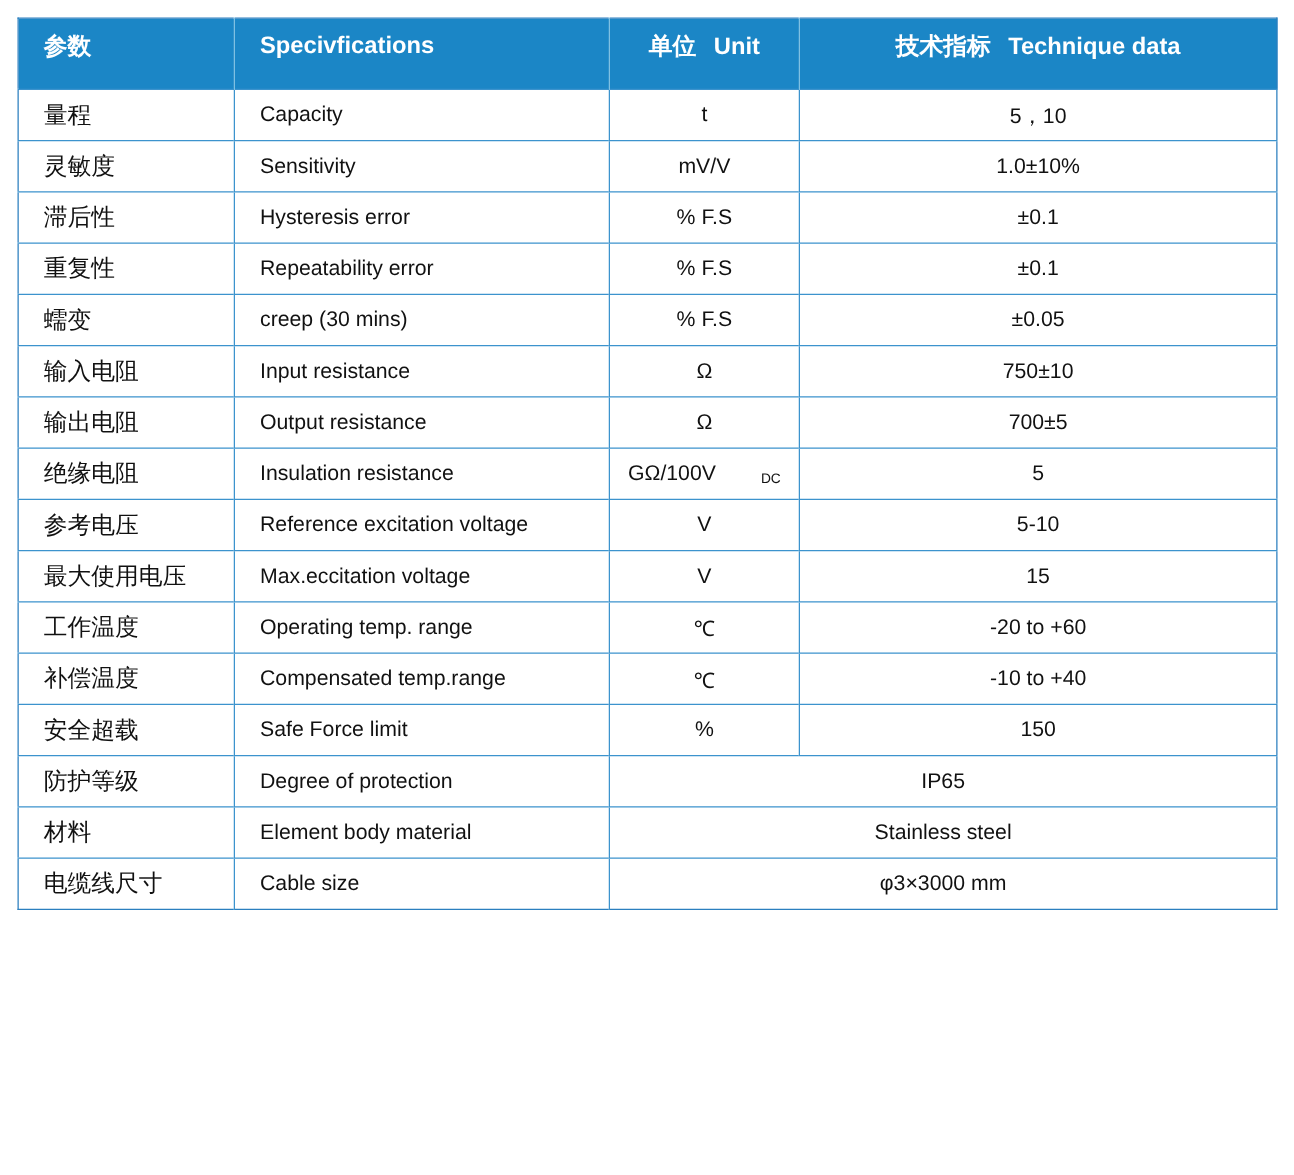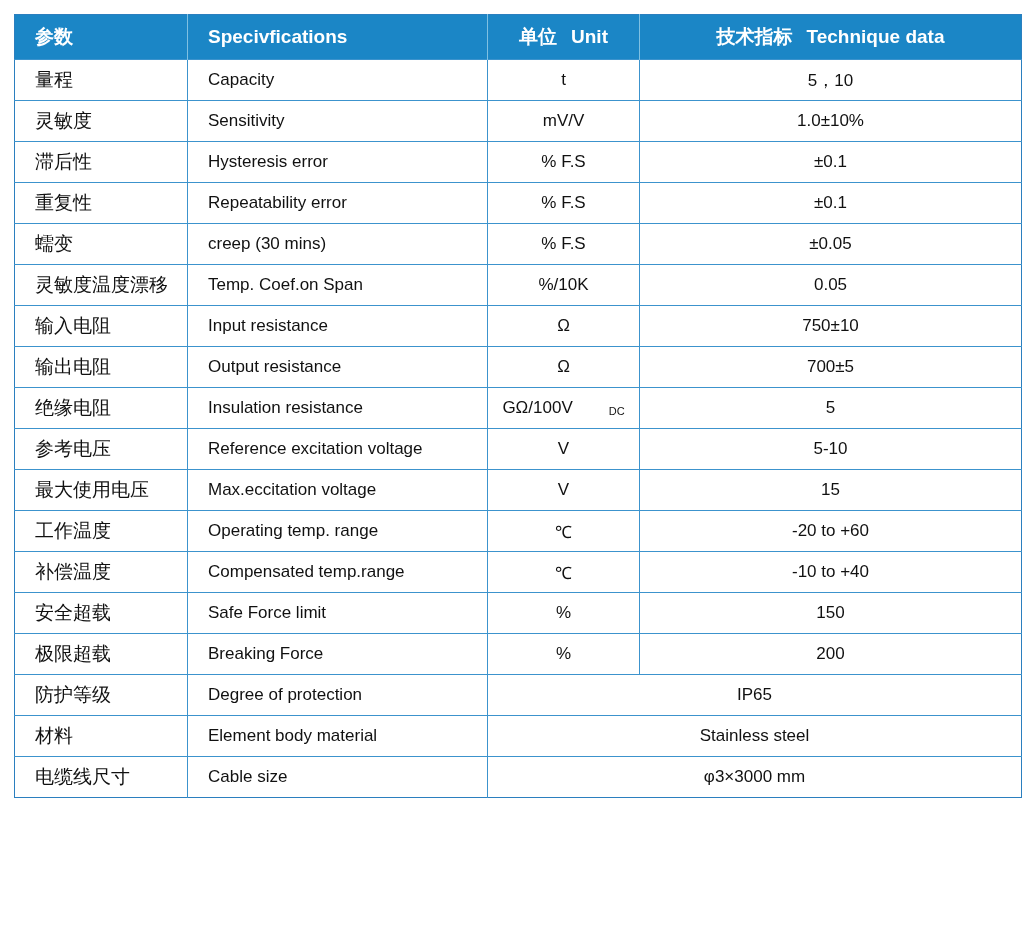--- a/index.html
+++ b/index.html
@@ -28,21 +28,21 @@
   table.spec col.c2 { width: 300px; }
   table.spec col.c3 { width: 152px; }
   table.spec col.c4 { width: 382px; }
 
   table.spec thead th {
     background: #1b86c6;
     color: #ffffff;
     font-size: 19px;
     font-weight: bold;
     height: 44px;
-    padding: 0 0 0 20px;
+    padding: 0 0 12px 20px;
     text-align: left;
     border-right: 1px solid #7fc0e2;
     white-space: nowrap;
   }
   table.spec thead th:last-child { border-right: none; }
   table.spec thead th.ctr {
     text-align: center;
     padding-left: 0;
   }
   .hdr-gap { display: inline-block; width: 14px; }
@@ -116,26 +116,20 @@
           <td class="ctr">% F.S</td>
           <td class="ctr">±0.1</td>
         </tr>
         <tr>
           <td class="cn">蠕变</td>
           <td>creep (30 mins)</td>
           <td class="ctr">% F.S</td>
           <td class="ctr">±0.05</td>
         </tr>
         <tr>
-          <td class="cn">灵敏度温度漂移</td>
-          <td>Temp. Coef.on Span</td>
-          <td class="ctr">%/10K</td>
-          <td class="ctr">0.05</td>
-        </tr>
-        <tr>
           <td class="cn">输入电阻</td>
           <td>Input resistance</td>
           <td class="ctr">Ω</td>
           <td class="ctr">750±10</td>
         </tr>
         <tr>
           <td class="cn">输出电阻</td>
           <td>Output resistance</td>
           <td class="ctr">Ω</td>
           <td class="ctr">700±5</td>
@@ -170,26 +164,20 @@
           <td class="ctr">℃</td>
           <td class="ctr">-10 to +40</td>
         </tr>
         <tr>
           <td class="cn">安全超载</td>
           <td>Safe Force limit</td>
           <td class="ctr">%</td>
           <td class="ctr">150</td>
         </tr>
         <tr>
-          <td class="cn">极限超载</td>
-          <td>Breaking Force</td>
-          <td class="ctr">%</td>
-          <td class="ctr">200</td>
-        </tr>
-        <tr>
           <td class="cn">防护等级</td>
           <td>Degree of protection</td>
           <td class="ctr" colspan="2">IP65</td>
         </tr>
         <tr>
           <td class="cn">材料</td>
           <td>Element body material</td>
           <td class="ctr" colspan="2">Stainless steel</td>
         </tr>
         <tr>

